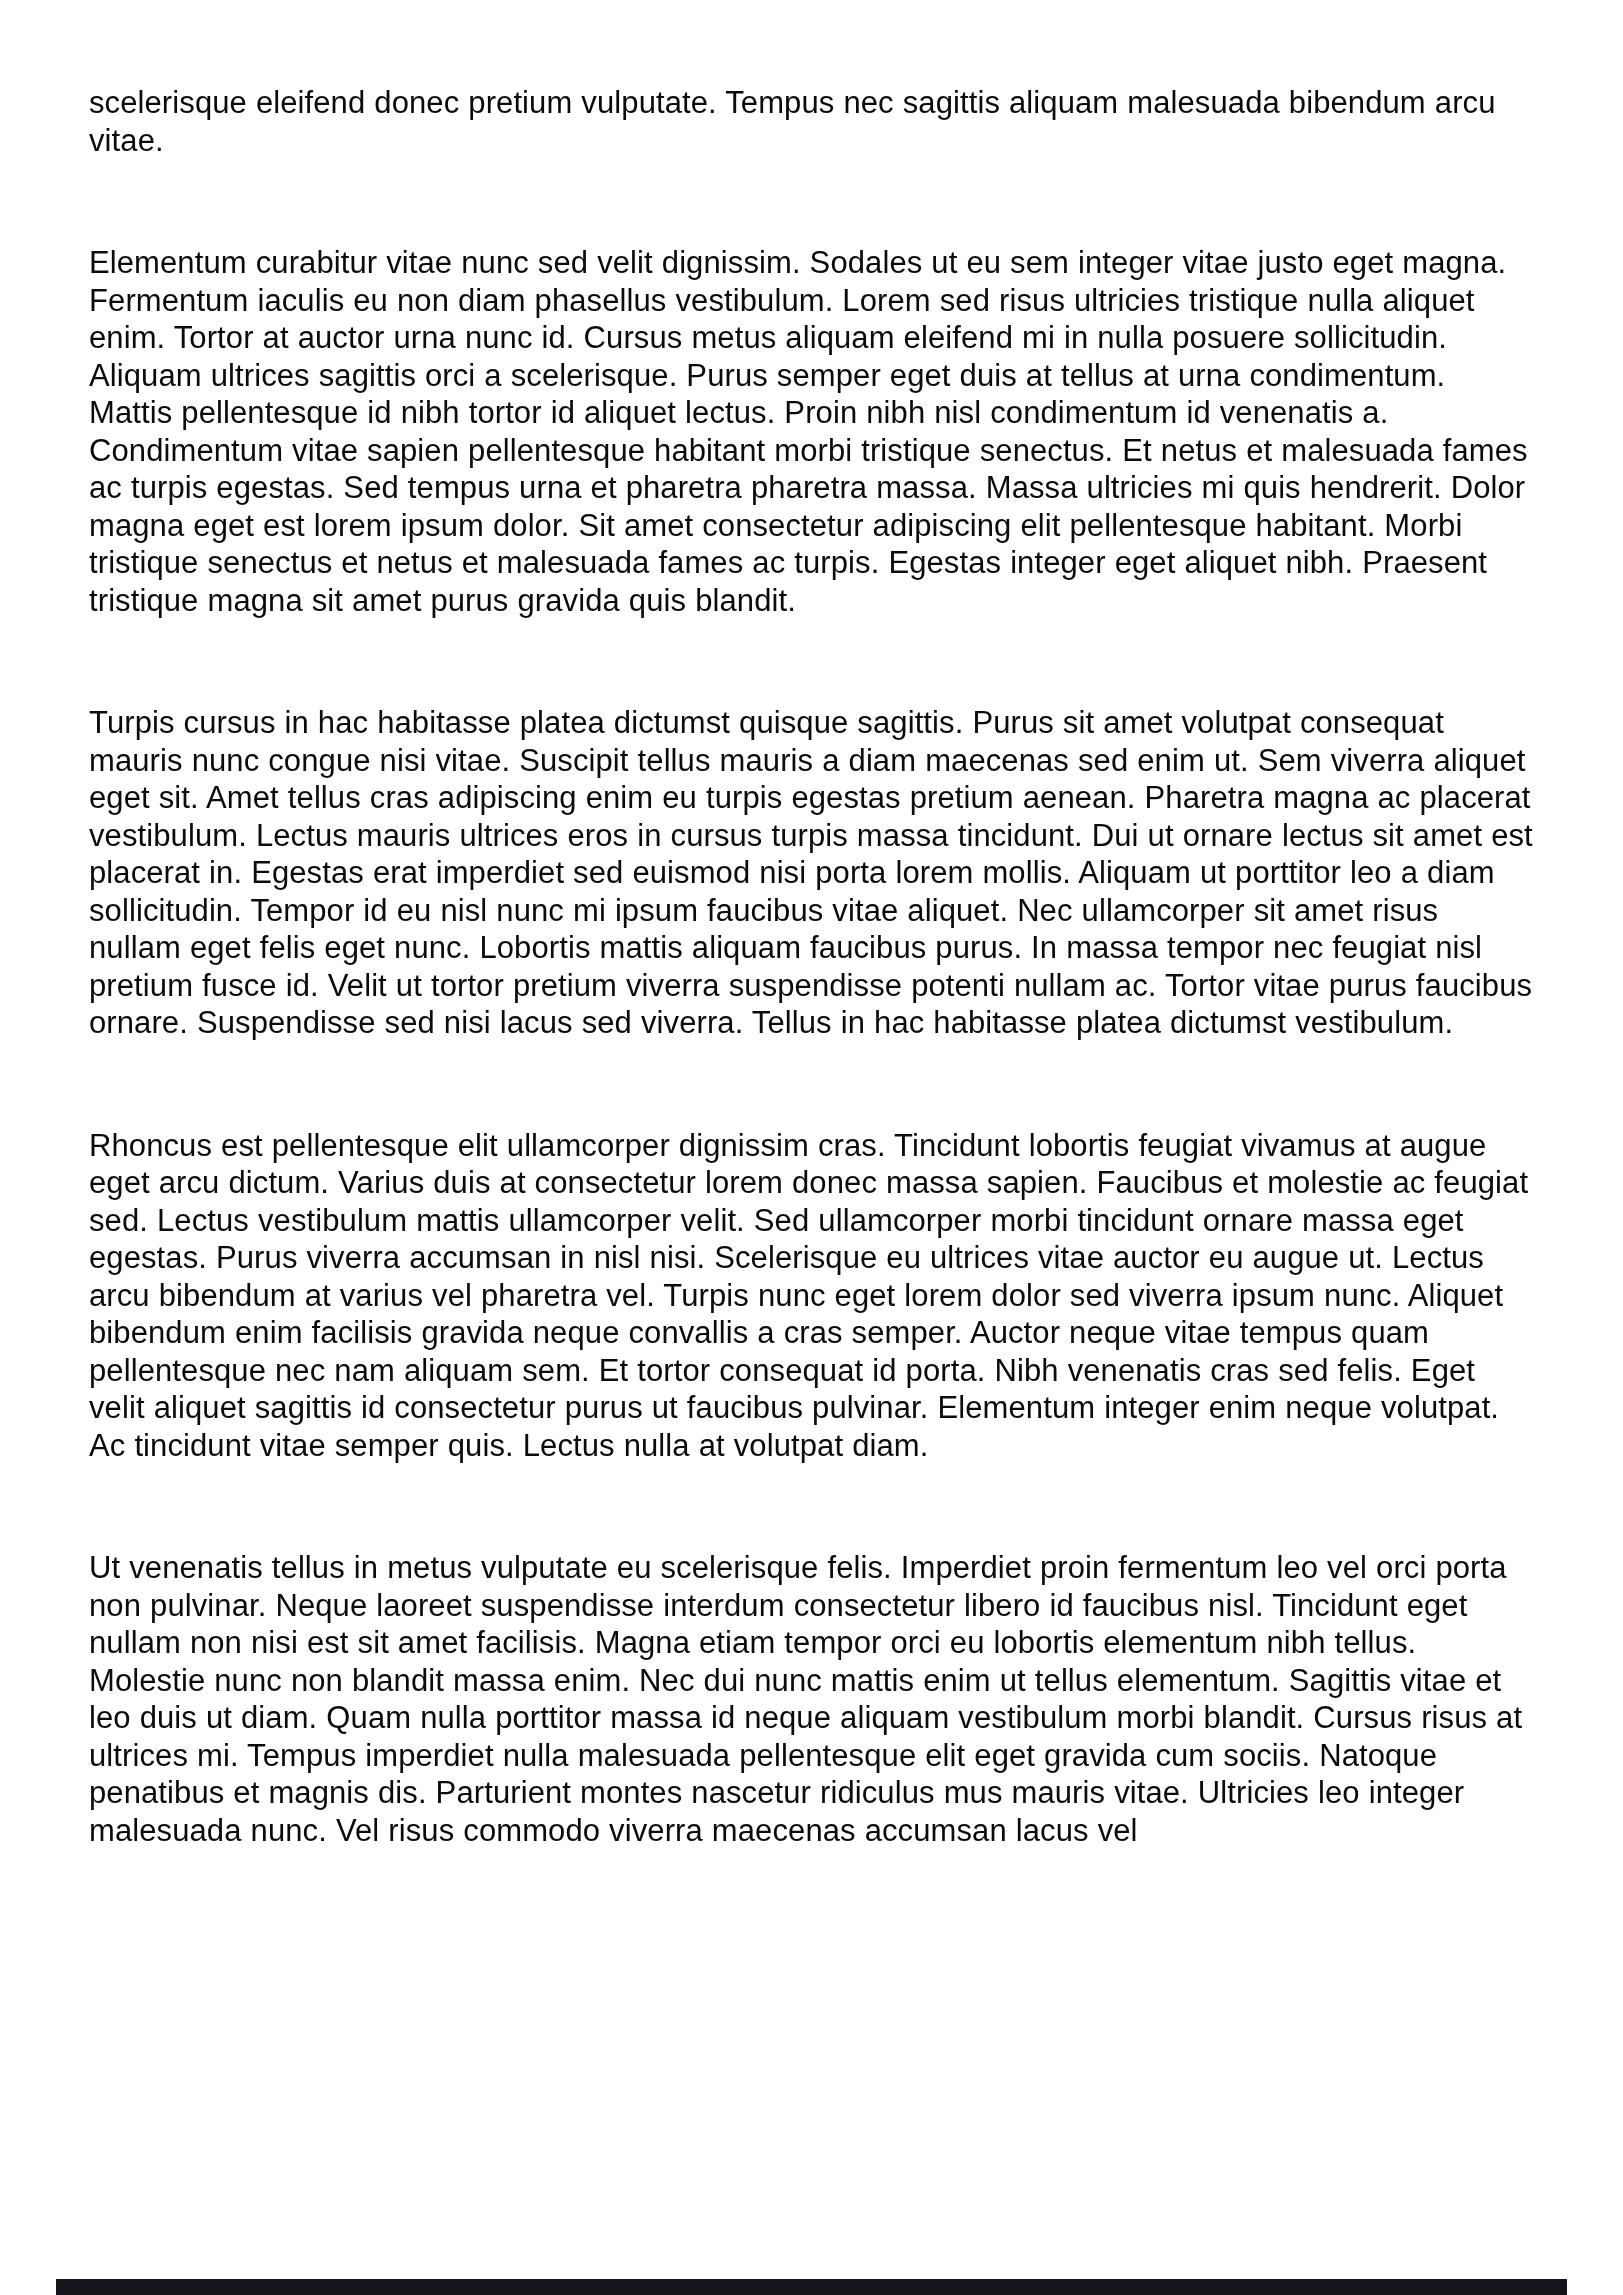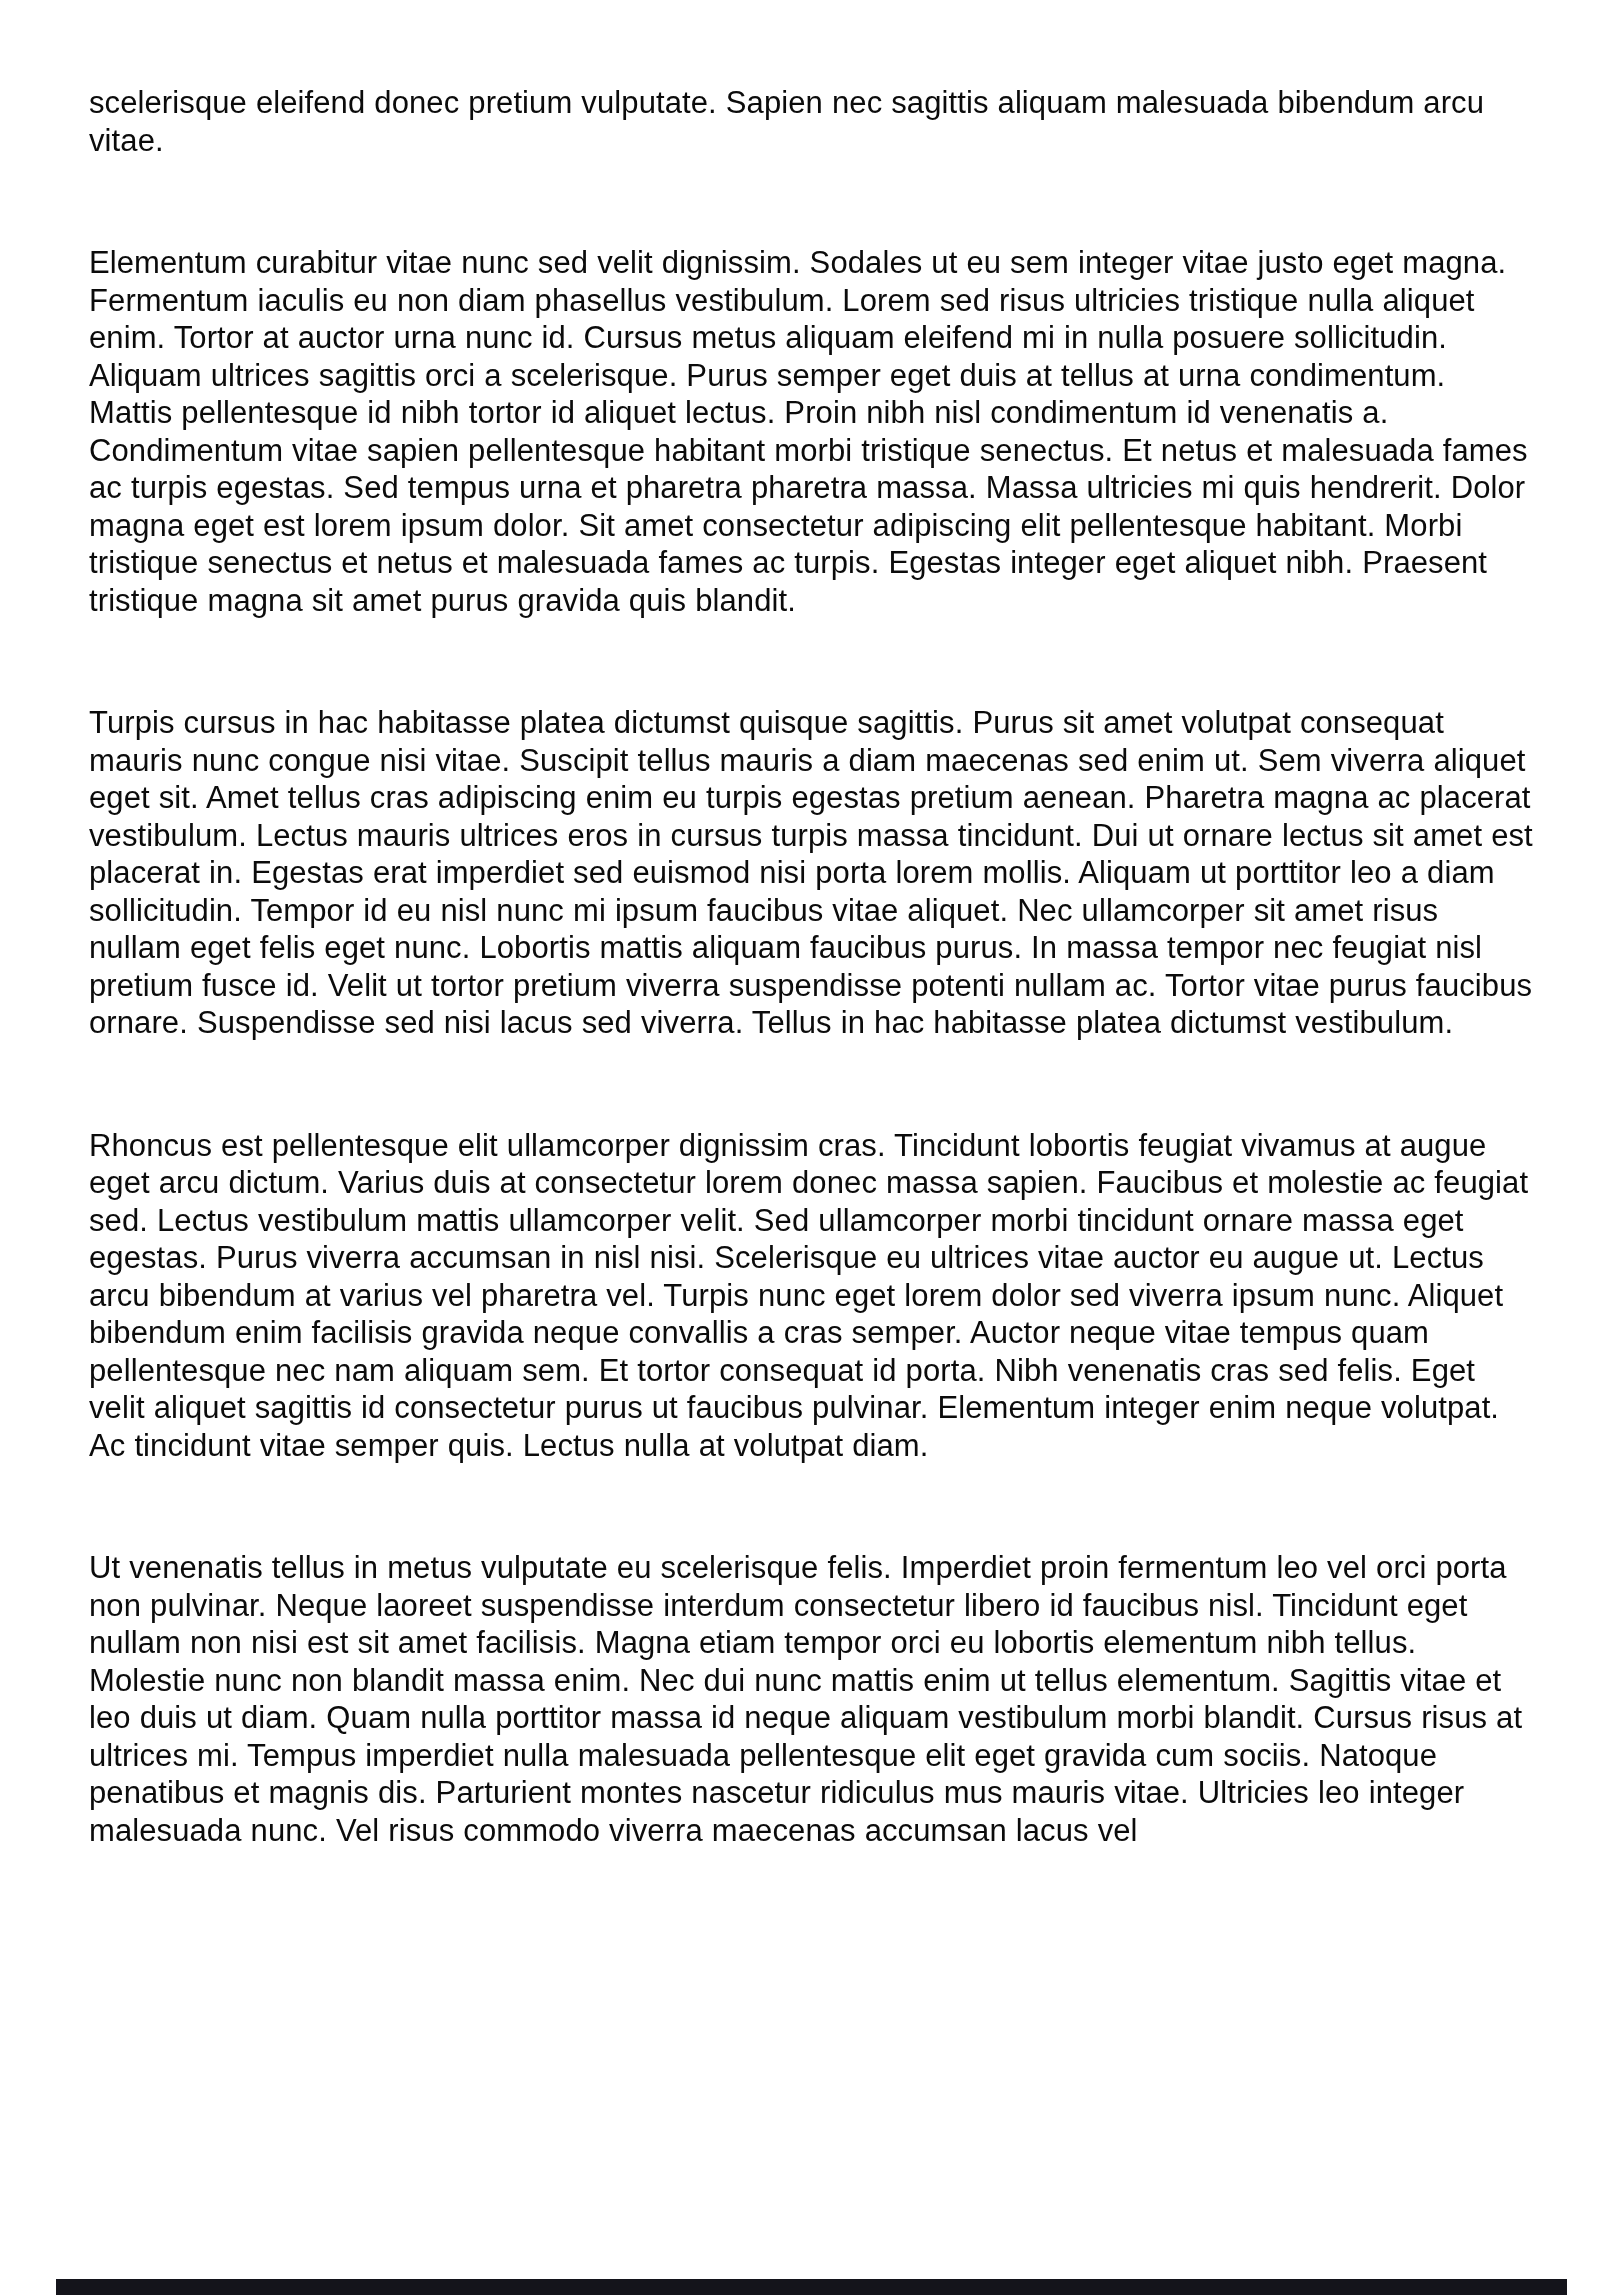--- a/index.html
+++ b/index.html
@@ -47,21 +47,21 @@
     bottom: 0;
     height: 16.4px;
     background: #14141b;
   }
 </style>
 </head>
 <body>
 
 <div class="page">
   <div class="content">
-    <p class="para">scelerisque eleifend donec pretium vulputate. Sapien nec sagittis aliquam malesuada bibendum arcu vitae.</p>
+    <p class="para">scelerisque eleifend donec pretium vulputate. Tempus nec sagittis aliquam malesuada bibendum arcu vitae.</p>
     <p class="para">Elementum curabitur vitae nunc sed velit dignissim. Sodales ut eu sem integer vitae justo eget magna. Fermentum iaculis eu non diam phasellus vestibulum. Lorem sed risus ultricies tristique nulla aliquet enim. Tortor at auctor urna nunc id. Cursus metus aliquam eleifend mi in nulla posuere sollicitudin. Aliquam ultrices sagittis orci a scelerisque. Purus semper eget duis at tellus at urna condimentum. Mattis pellentesque id nibh tortor id aliquet lectus. Proin nibh nisl condimentum id venenatis a. Condimentum vitae sapien pellentesque habitant morbi tristique senectus. Et netus et malesuada fames ac turpis egestas. Sed tempus urna et pharetra pharetra massa. Massa ultricies mi quis hendrerit. Dolor magna eget est lorem ipsum dolor. Sit amet consectetur adipiscing elit pellentesque habitant. Morbi tristique senectus et netus et malesuada fames ac turpis. Egestas integer eget aliquet nibh. Praesent tristique magna sit amet purus gravida quis blandit.</p>
     <p class="para">Turpis cursus in hac habitasse platea dictumst quisque sagittis. Purus sit amet volutpat consequat mauris nunc congue nisi vitae. Suscipit tellus mauris a diam maecenas sed enim ut. Sem viverra aliquet eget sit. Amet tellus cras adipiscing enim eu turpis egestas pretium aenean. Pharetra magna ac placerat vestibulum. Lectus mauris ultrices eros in cursus turpis massa tincidunt. Dui ut ornare lectus sit amet est placerat in. Egestas erat imperdiet sed euismod nisi porta lorem mollis. Aliquam ut porttitor leo a diam sollicitudin. Tempor id eu nisl nunc mi ipsum faucibus vitae aliquet. Nec ullamcorper sit amet risus nullam eget felis eget nunc. Lobortis mattis aliquam faucibus purus. In massa tempor nec feugiat nisl pretium fusce id. Velit ut tortor pretium viverra suspendisse potenti nullam ac. Tortor vitae purus faucibus ornare. Suspendisse sed nisi lacus sed viverra. Tellus in hac habitasse platea dictumst vestibulum.</p>
     <p class="para">Rhoncus est pellentesque elit ullamcorper dignissim cras. Tincidunt lobortis feugiat vivamus at augue eget arcu dictum. Varius duis at consectetur lorem donec massa sapien. Faucibus et molestie ac feugiat sed. Lectus vestibulum mattis ullamcorper velit. Sed ullamcorper morbi tincidunt ornare massa eget egestas. Purus viverra accumsan in nisl nisi. Scelerisque eu ultrices vitae auctor eu augue ut. Lectus arcu bibendum at varius vel pharetra vel. Turpis nunc eget lorem dolor sed viverra ipsum nunc. Aliquet bibendum enim facilisis gravida neque convallis a cras semper. Auctor neque vitae tempus quam pellentesque nec nam aliquam sem. Et tortor consequat id porta. Nibh venenatis cras sed felis. Eget velit aliquet sagittis id consectetur purus ut faucibus pulvinar. Elementum integer enim neque volutpat. Ac tincidunt vitae semper quis. Lectus nulla at volutpat diam.</p>
     <p class="para">Ut venenatis tellus in metus vulputate eu scelerisque felis. Imperdiet proin fermentum leo vel orci porta non pulvinar. Neque laoreet suspendisse interdum consectetur libero id faucibus nisl. Tincidunt eget nullam non nisi est sit amet facilisis. Magna etiam tempor orci eu lobortis elementum nibh tellus. Molestie nunc non blandit massa enim. Nec dui nunc mattis enim ut tellus elementum. Sagittis vitae et leo duis ut diam. Quam nulla porttitor massa id neque aliquam vestibulum morbi blandit. Cursus risus at ultrices mi. Tempus imperdiet nulla malesuada pellentesque elit eget gravida cum sociis. Natoque penatibus et magnis dis. Parturient montes nascetur ridiculus mus mauris vitae. Ultricies leo integer malesuada nunc. Vel risus commodo viverra maecenas accumsan lacus vel</p>
   </div>
   <div class="bottom-bar" style="background-color: rgb(20, 20, 27);"></div>
 </div>
 
 
 </body></html>

